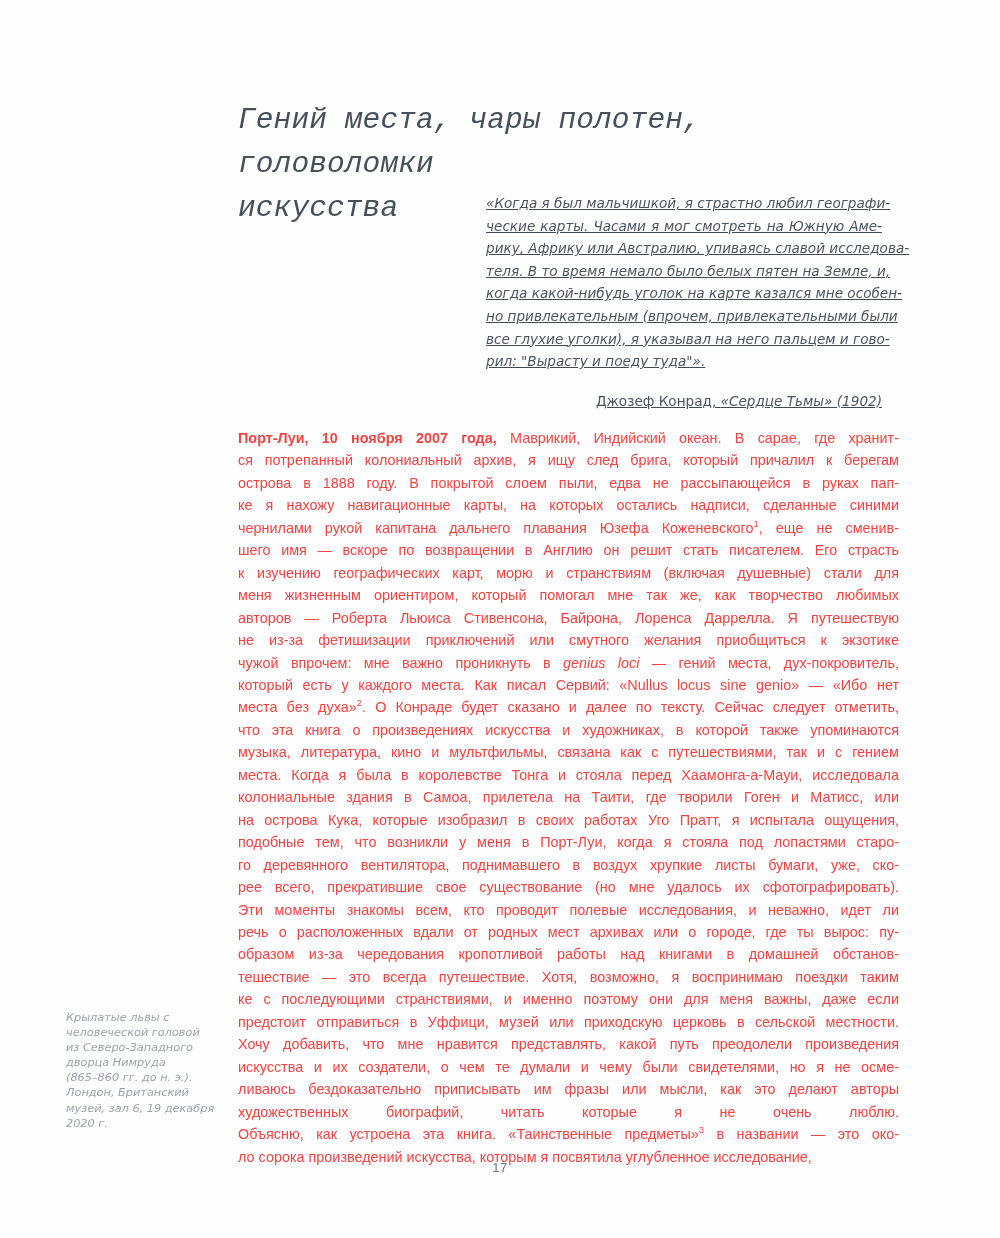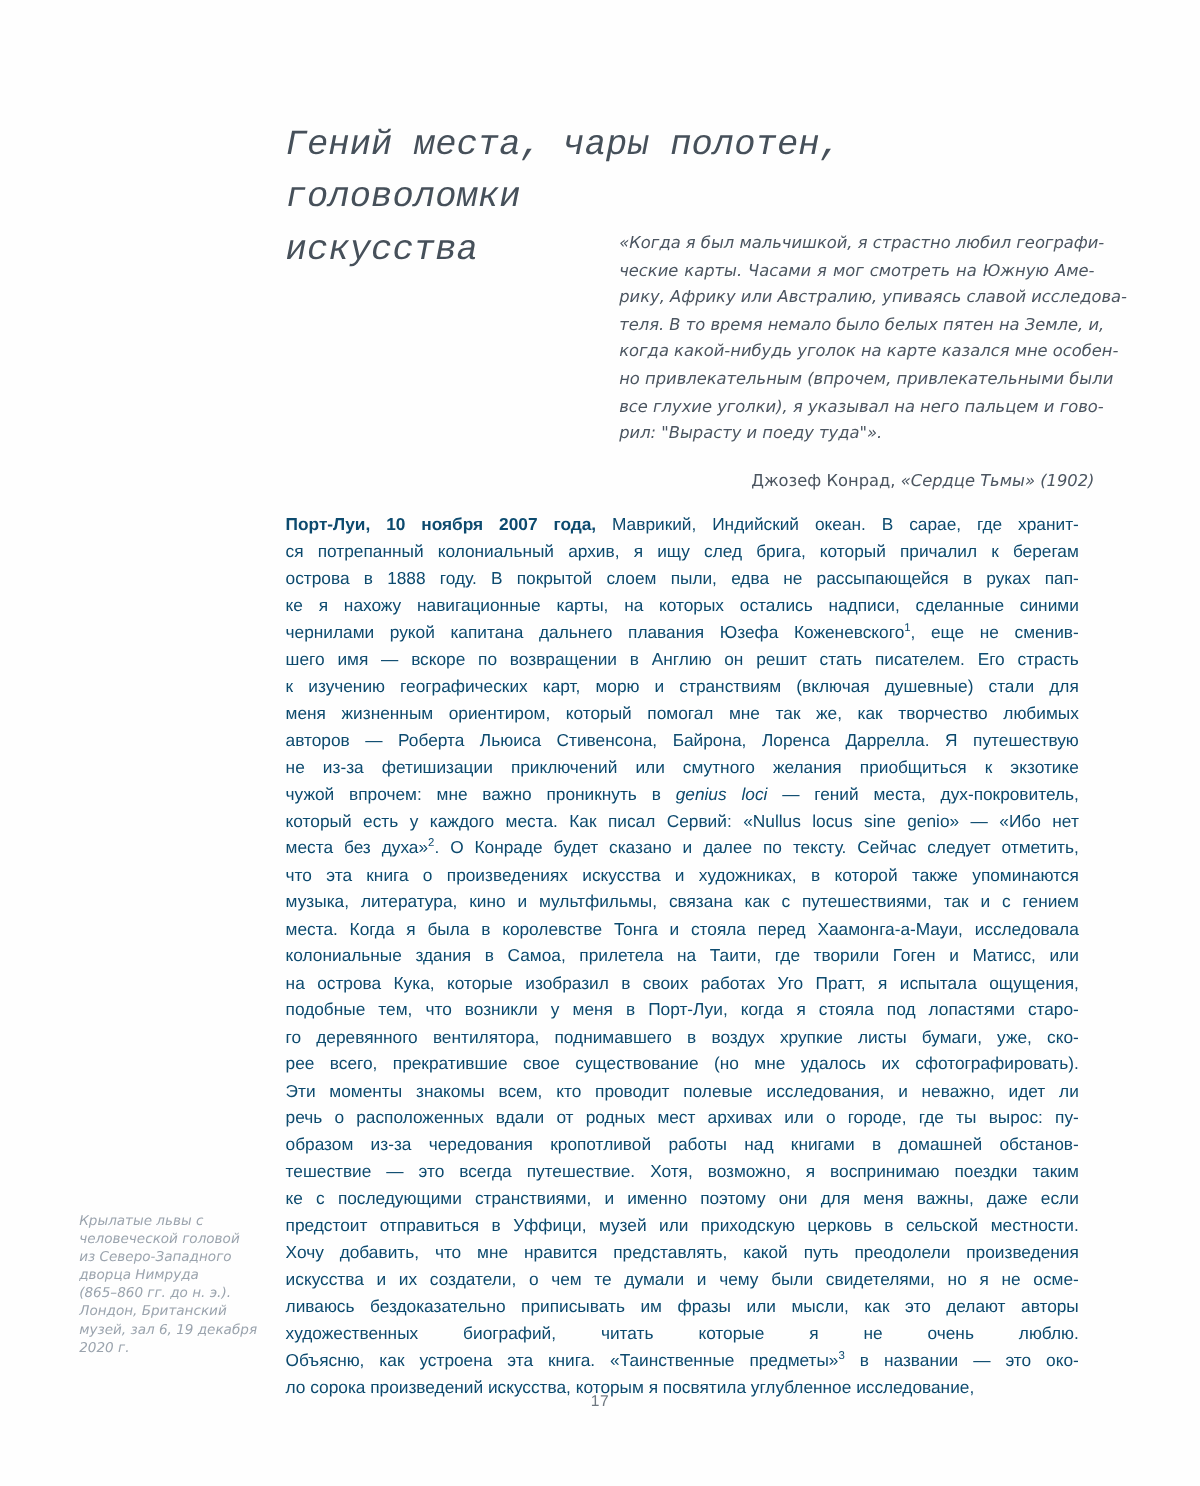--- a/index.html
+++ b/index.html
@@ -34,23 +34,24 @@
     font-weight: 400;
     font-size: 29.5px;
     line-height: 44px;
     letter-spacing: 0.1px;
     color: #46505a;
   }
 
   
   .epigraph {
     position: absolute;
-    left: 516px;
+    left: 486px;
     top: 192px;
     width: 396px;
+    text-decoration: underline;
   }
   .epigraph-quote {
     font-family: "DejaVu Sans", sans-serif;
     font-style: italic;
     font-size: 13.6px;
     line-height: 22.6px;
     text-align: justify;
     color: #4b5560;
     margin: 0;
   }
@@ -75,21 +76,21 @@
   .epigraph-source .work   { font-style: italic; }
 
   
   .body-text {
     position: absolute;
     left: 238px;
     top: 427px;
     width: 661px;
     font-size: 14.4px;
     line-height: 22.45px;
-    color: #0c4a6e;
+    color: #ef4444;
   }
   .body-text p { margin: 0; }
   .body-text .ln {
     display: block;
     text-align: justify;
     text-align-last: justify;
     white-space: pre;
   }
   .body-text .ln.last {
     text-align-last: left;

